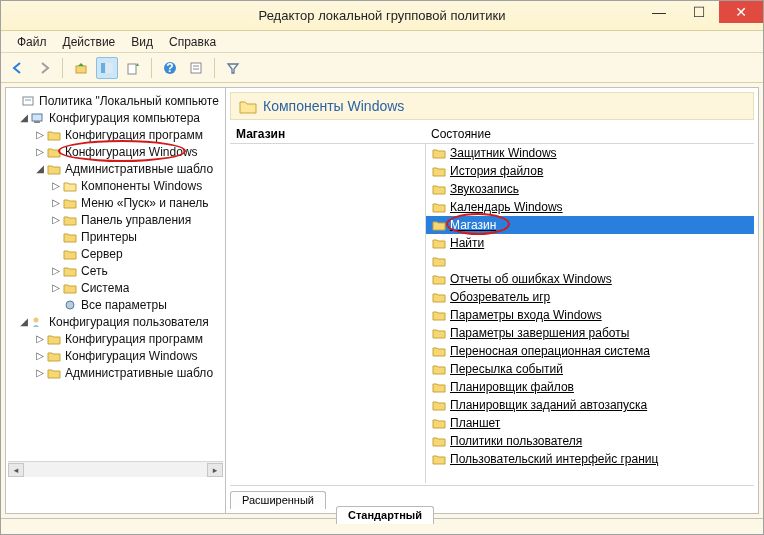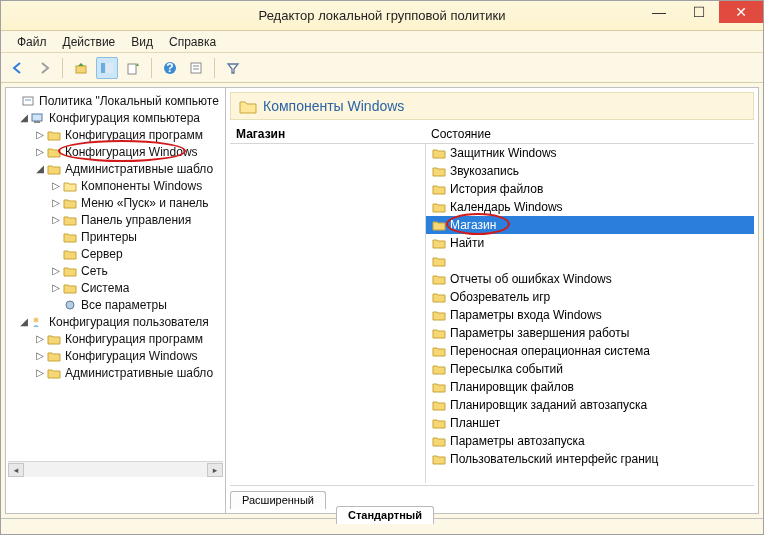--- a/index.html
+++ b/index.html
@@ -25,21 +25,21 @@
   .main { flex:1; display:flex; flex-direction:column; background:#fff; position:relative;}
   .mheader { height:28px; background:#fdf6dc; border:1px solid #e6dfb8; display:flex; align-items:center; padding:0 8px; margin:4px; }
   .mheader .hic { margin-right:6px;}
   .mheader .htxt { color:#2a63a6; font-size:14px;}
   .cols { display:flex; border-bottom:1px solid #d6d6d6; height:20px; align-items:center; background:#fff; margin:0 4px;}
   .col-left { width:195px; padding-left:6px; font-weight:bold;}
   .col-right { padding-left:6px; font-weight:normal;}
   .list-wrap { flex:1; display:flex; margin:0 4px; overflow:hidden; position:relative;}
   .list-left { width:195px; border-right:0;}
   .list-right { flex:1; border-left:1px solid #d6d6d6; overflow:hidden; position:relative;}
-  .flist { height:100%; overflow-y:scroll; overflow-x:hidden; }
+  .flist { height:100%; overflow-y:scroll; overflow-x:hidden;text-decoration:underline; }
   .fitem { display:flex; align-items:center; height:18px; padding-left:6px;}
   .fitem.selected { background:#2a7edc; color:#fff;}
   .fitem .fic { margin-right:4px;}
   .tabsbar { height:24px; display:flex; align-items:flex-end; border-top:1px solid #d6d6d6; margin:2px 4px 4px 4px;}
   .tab { border:1px solid #b9b9b9; border-bottom:none; border-radius:3px 3px 0 0; padding:2px 11px 3px 11px; margin-right:10px; background:#fdfdfd; font-size:11px;}
   .tab.front { background:#fff; position:relative; top:15px;font-weight:bold; }
   .hscroll { height:16px; border-top:1px solid #d6d6d6; background:#f2f2f2; position:relative;}
   .hscroll .btn { position:absolute; width:16px; height:14px; top:1px; background:#e8e8e8; border:1px solid #c6c6c6; font-size:9px; display:flex; align-items:center; justify-content:center; color:#555;}
   .status { height:16px; border-top:1px solid #c0c0c0;}
   .circle1 { position:absolute; border:2px solid #d21a1a; border-radius:50%/50%; width:128px; height:22px; left:58px; top:140px; pointer-events:none;}
@@ -307,36 +307,36 @@
                   </svg>
                 </span>
                 <span>Защитник Windows</span>
               </div>
               <div class="fitem">
                 <span class="fic">
                   <svg width="14" height="12">
                     <path d="M1 3 L5 3 L6 4 L13 4 L13 11 L1 11 Z" fill="#f7d674" stroke="#c9a53b"></path>
                   </svg>
                 </span>
+                <span>История файлов</span>
+              </div>
+              <div class="fitem">
+                <span class="fic">
+                  <svg width="14" height="12">
+                    <path d="M1 3 L5 3 L6 4 L13 4 L13 11 L1 11 Z" fill="#f7d674" stroke="#c9a53b"></path>
+                  </svg>
+                </span>
                 <span>Звукозапись</span>
               </div>
               <div class="fitem">
                 <span class="fic">
                   <svg width="14" height="12">
                     <path d="M1 3 L5 3 L6 4 L13 4 L13 11 L1 11 Z" fill="#f7d674" stroke="#c9a53b"></path>
                   </svg>
                 </span>
-                <span>История файлов</span>
-              </div>
-              <div class="fitem">
-                <span class="fic">
-                  <svg width="14" height="12">
-                    <path d="M1 3 L5 3 L6 4 L13 4 L13 11 L1 11 Z" fill="#f7d674" stroke="#c9a53b"></path>
-                  </svg>
-                </span>
                 <span>Календарь Windows</span>
               </div>
               <div class="fitem selected">
                 <span class="fic">
                   <svg width="14" height="12">
                     <path d="M1 3 L5 3 L6 4 L13 4 L13 11 L1 11 Z" fill="#f7d674" stroke="#c9a53b"></path>
                   </svg>
                 </span>
                 <span>Магазин</span>
               </div>
@@ -426,21 +426,21 @@
                   </svg>
                 </span>
                 <span>Планшет</span>
               </div>
               <div class="fitem">
                 <span class="fic">
                   <svg width="14" height="12">
                     <path d="M1 3 L5 3 L6 4 L13 4 L13 11 L1 11 Z" fill="#f7d674" stroke="#c9a53b"></path>
                   </svg>
                 </span>
-                <span>Параметры автозапуска</span>
+                <span>Политики пользователя</span>
               </div>
               <div class="fitem">
                 <span class="fic">
                   <svg width="14" height="12">
                     <path d="M1 3 L5 3 L6 4 L13 4 L13 11 L1 11 Z" fill="#f7d674" stroke="#c9a53b"></path>
                   </svg>
                 </span>
                 <span>Пользовательский интерфейс границ</span>
               </div>
             </div>

